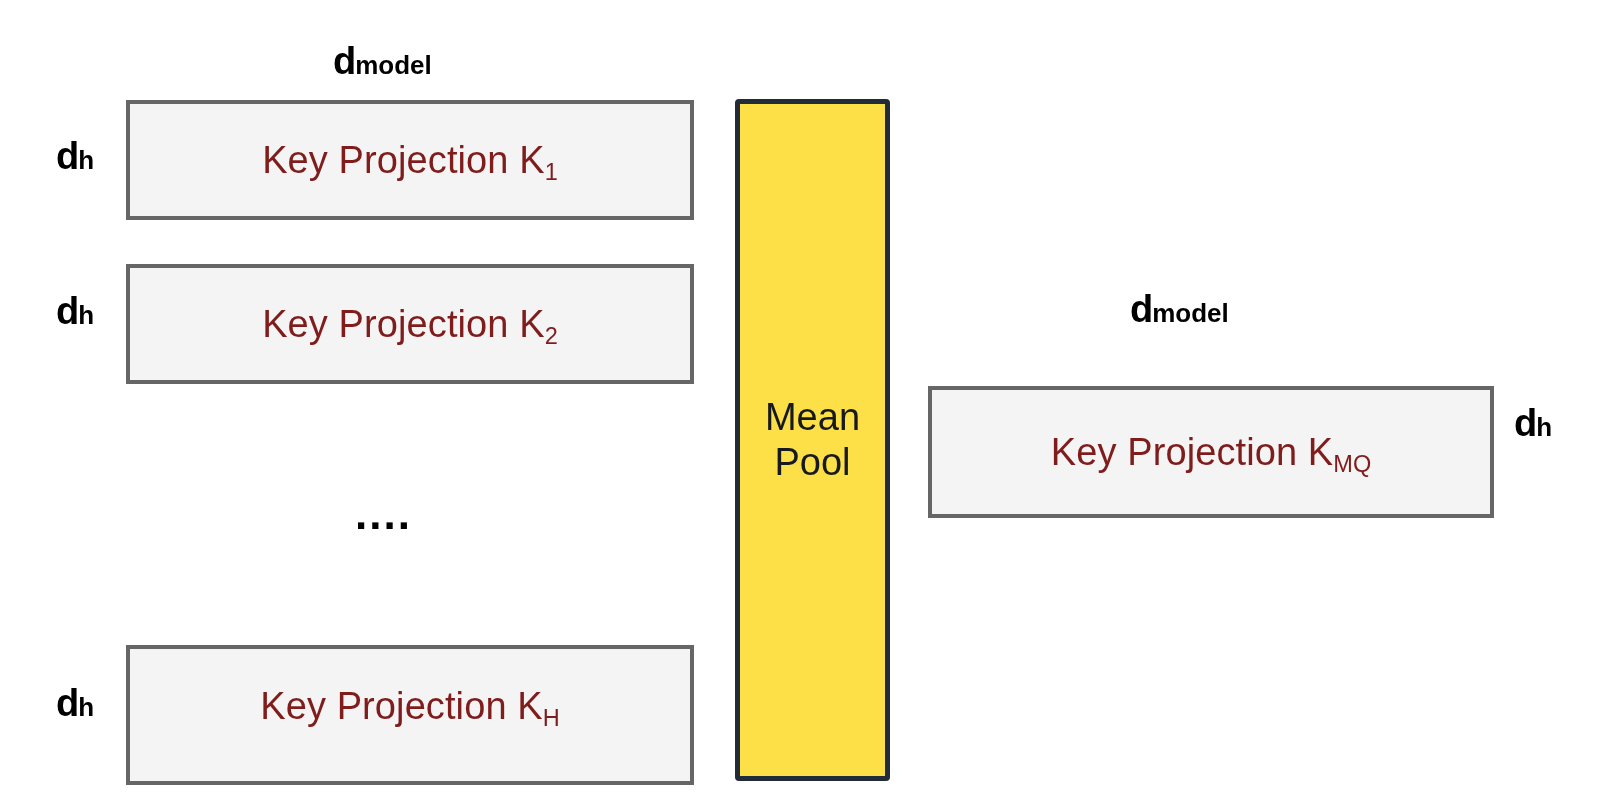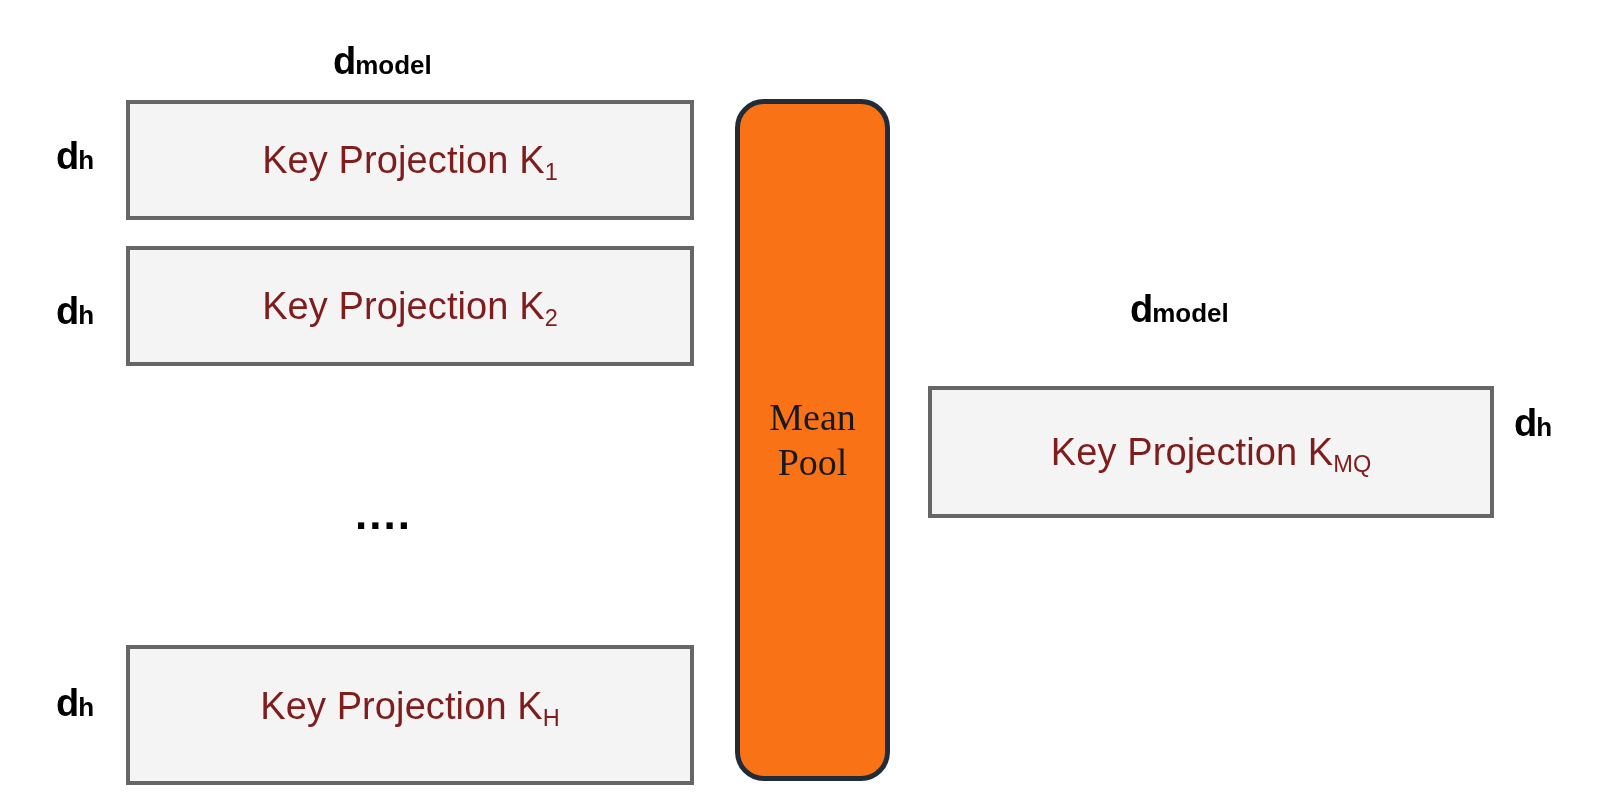--- a/index.html
+++ b/index.html
@@ -42,27 +42,26 @@
     vertical-align: baseline;
     position: relative;
     top: 0.30em;
     letter-spacing: 0;
   }
 
   
   .mean-pool {
     position: absolute;
     box-sizing: border-box;
-    background: #f97316;
+    background: #fde047;
     border: 5px solid #222b38;
-    border-radius: 29px;
+    border-radius: 4px;
     display: flex;
     align-items: center;
     justify-content: center;
-    font-family: Liberation Serif, serif;
   }
   .mean-pool-label {
     font-size: 38px;
     color: #16191d;
     line-height: 1.18;
     text-align: center;
     white-space: pre-line;
   }
 
   
@@ -107,21 +106,21 @@
   <div class="dim-label" style="left:56px; top:137px;">
     <span class="base">d</span><span class="sub">h</span>
   </div>
   <div class="proj-box" style="left:126px; top:100px; width:568px; height:120px;">
     <span class="proj-label"><span>Key Projection K</span><sub>1</sub></span>
   </div>
 
   <div class="dim-label" style="left:56px; top:292px;">
     <span class="base">d</span><span class="sub">h</span>
   </div>
-  <div class="proj-box" style="left:126px; top:246px; width:568px; height:120px;">
+  <div class="proj-box" style="left:126px; top:264px; width:568px; height:120px;">
     <span class="proj-label"><span>Key Projection K</span><sub>2</sub></span>
   </div>
 
   <div class="ellipsis" style="left:355px; top:492px;">....</div>
 
   <div class="dim-label" style="left:56px; top:684px;">
     <span class="base">d</span><span class="sub">h</span>
   </div>
   <div class="proj-box" style="left:126px; top:645px; width:568px; height:140px;">
     <span class="proj-label" style="position:relative; top:-9px;"><span>Key Projection K</span><sub>H</sub></span>

